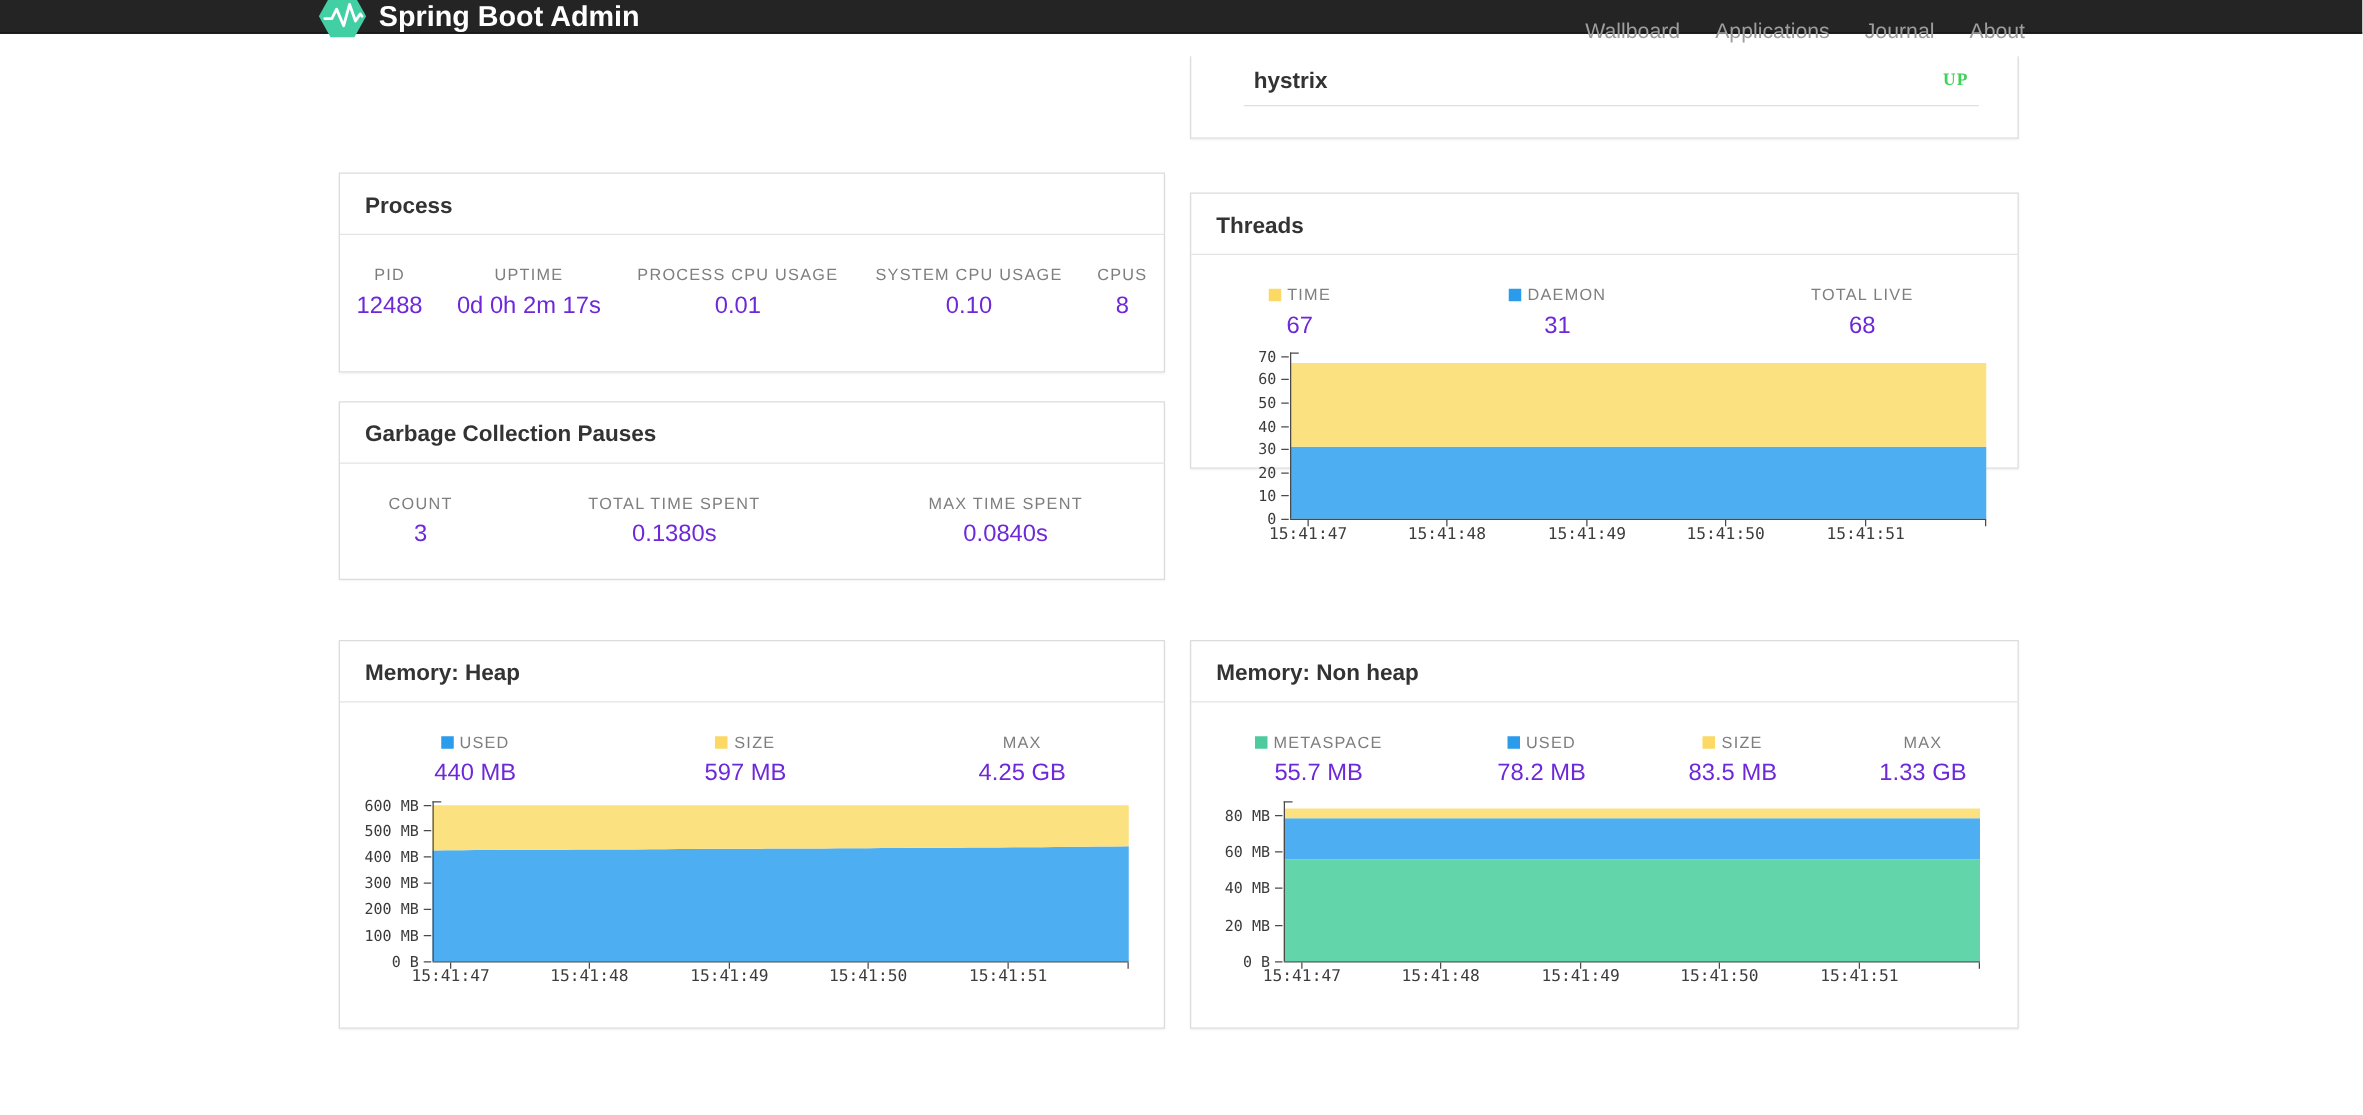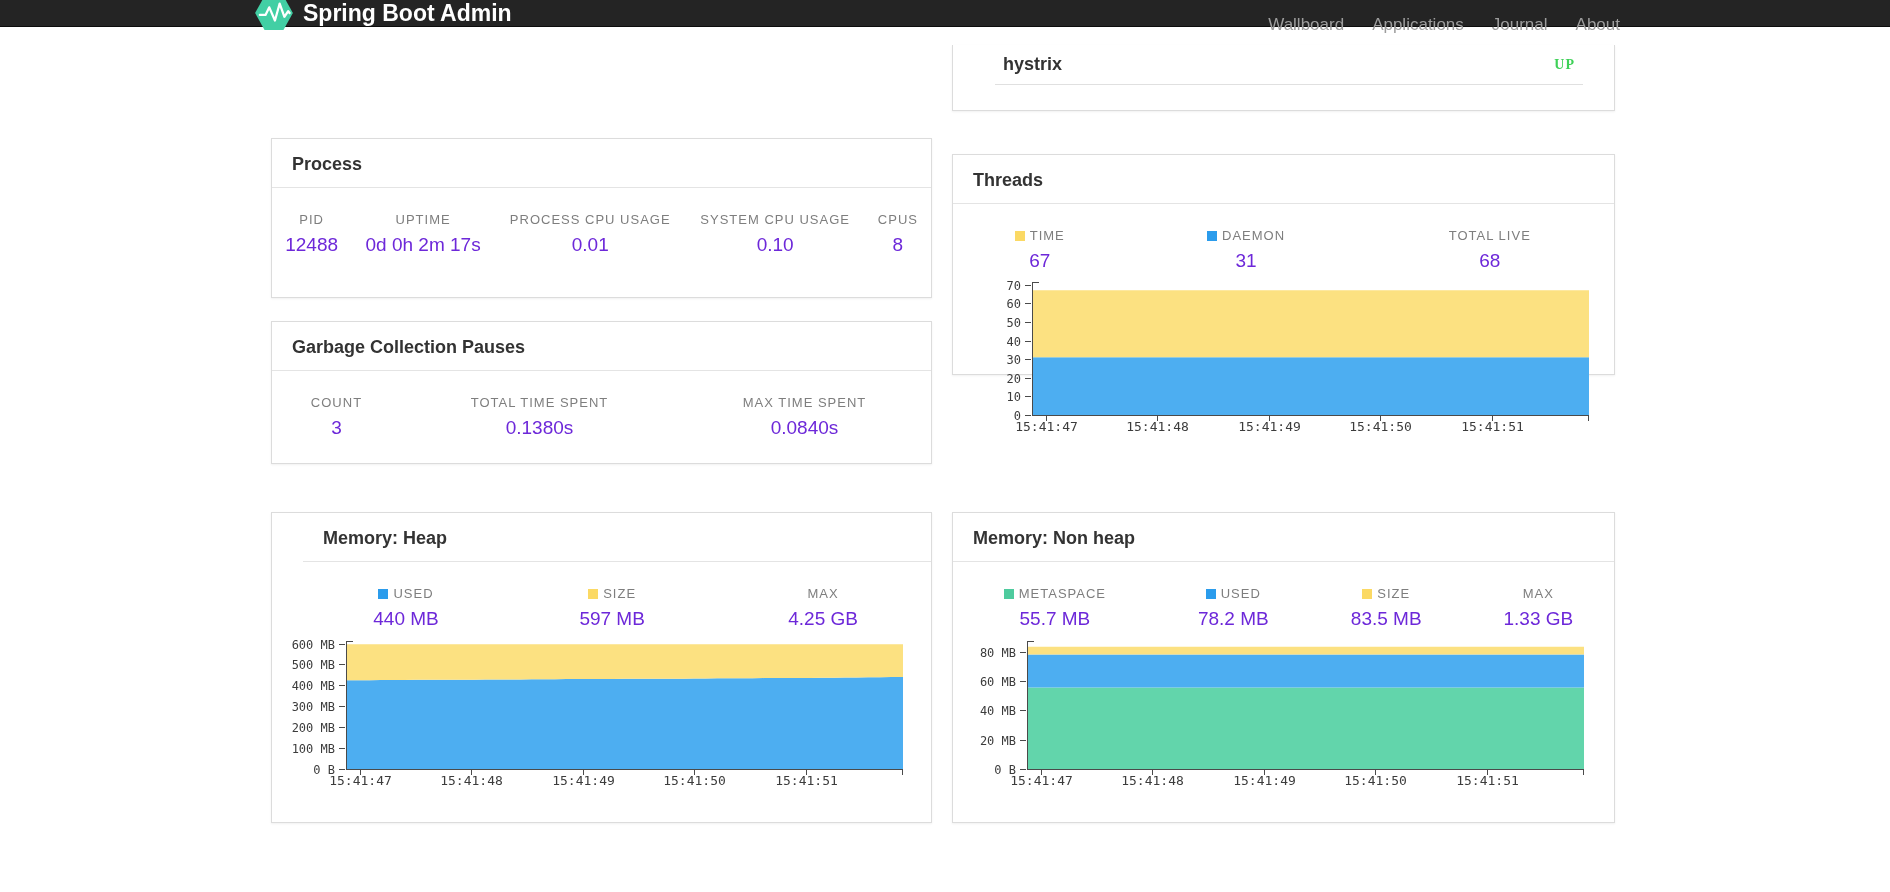--- a/index.html
+++ b/index.html
@@ -24,21 +24,21 @@
   
   .card { position:absolute; background:#fff; border:1px solid #dcdcdc;
           box-shadow:0 1px 2px rgba(0,0,0,0.06); }
   .card-header { padding:15px 20px 12px; font-size:18px; font-weight:bold; color:#333;
                  border-bottom:1px solid #e4e4e4; }
 
   #app-card     { left:681px; top:0;     width:663px; height:66px; border-top:none; }
   #process-card { left:0;     top:93px; width:661px; height:160px; }
   #gc-card      { left:0;     top:276px; width:661px; height:143px; }
   #threads-card { left:681px; top:109px; width:663px; height:221px; }
-  #heap-card    { left:0;     top:467px; width:661px; height:311px;padding-left:31px; }
+  #heap-card    { left:0;     top:467px; width:661px; height:311px; }
   #nonheap-card { left:681px; top:467px; width:663px; height:311px; }
 
   .app-row { height:39px; display:flex; align-items:center; justify-content:space-between;
              padding:0 39px 0 50px; cursor:pointer;gap:20px; }
   .app-name { font-size:18px; font-weight:bold; color:#333; }
   .app-status { font-size:14px; font-weight:bold; letter-spacing:1px;font-family:Liberation Serif, serif; }
   .app-divider { border-top:1px solid #e0e0e0; margin:0 31px 0 42px; }
 
   
   .metrics { display:table; width:100%; margin-top:24px; }

